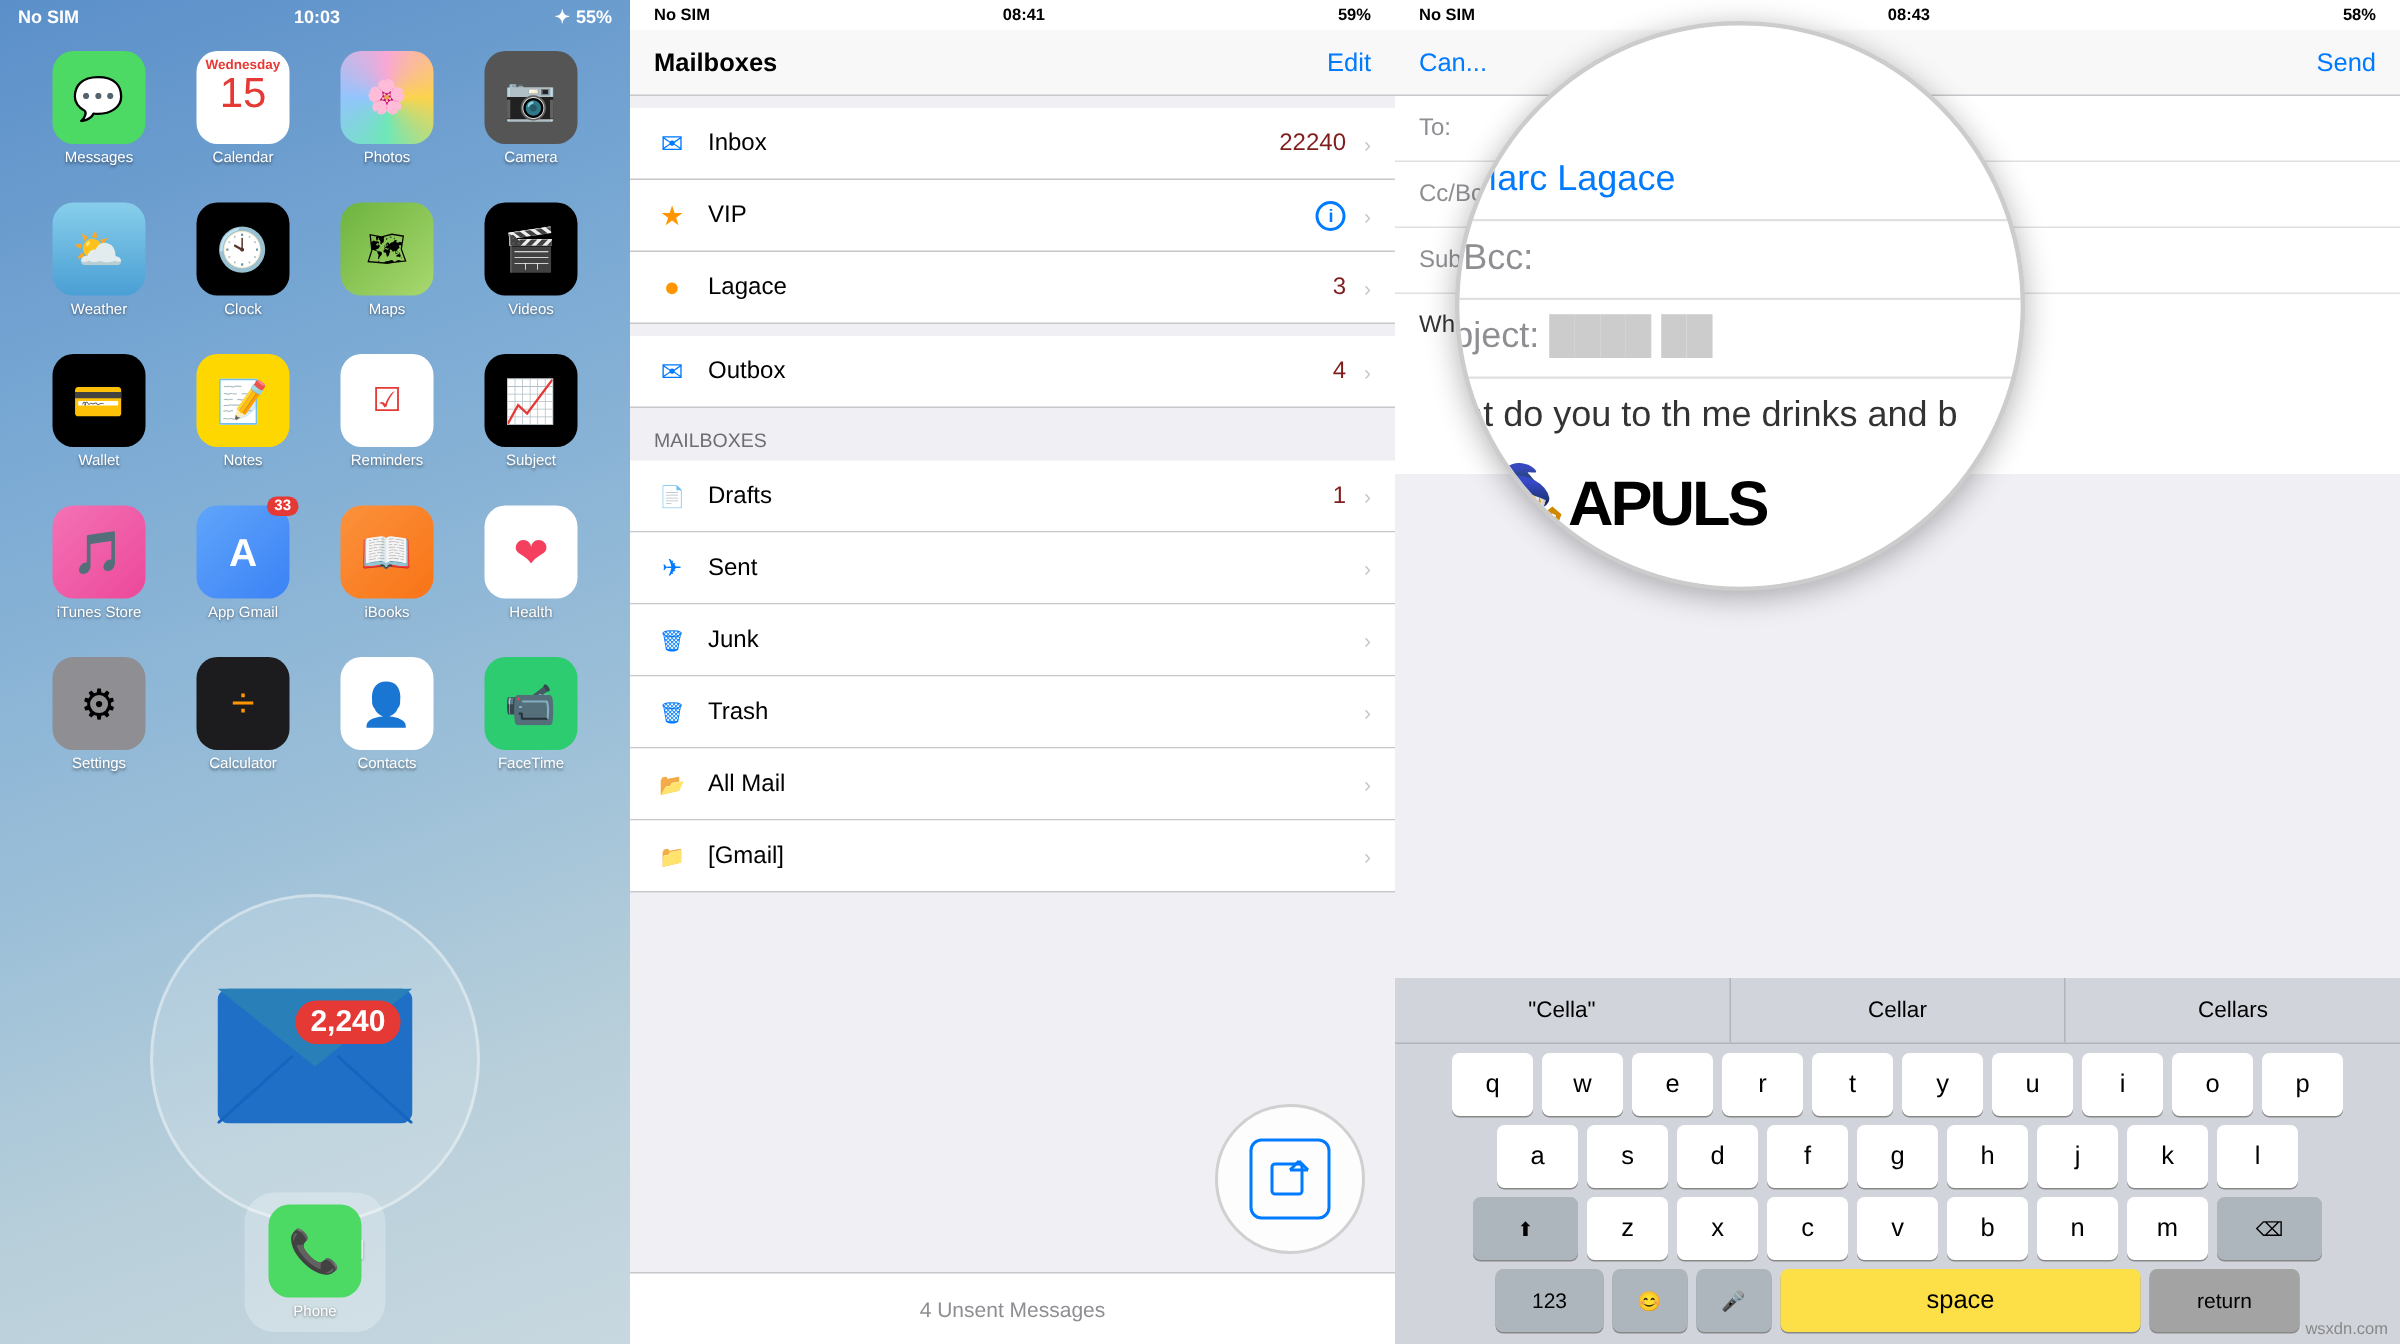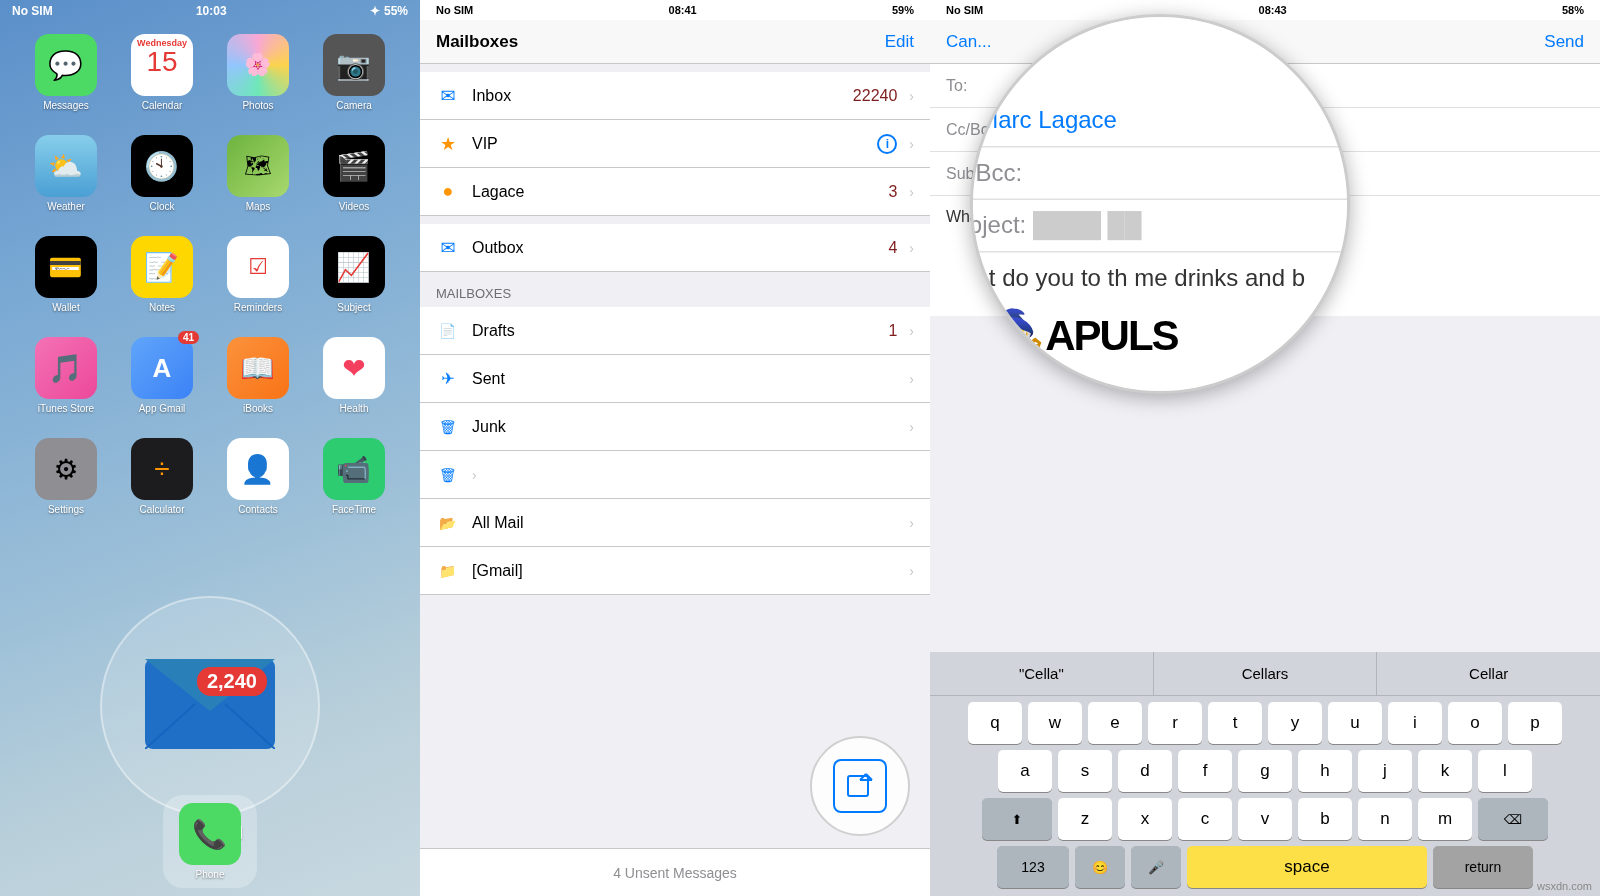--- a/index.html
+++ b/index.html
@@ -516,21 +516,21 @@
   <div class="app-grid">
     <div class="app-icon">
       <div class="app-icon-img itunes-bg">
         <span>🎵</span>
       </div>
       <span class="app-label">iTunes Store</span>
     </div>
     <div class="app-icon">
       <div class="app-icon-img appstore-bg" style="position:relative;">
         <span style="font-size:26px;color:#fff;font-weight:bold">A</span>
-        <span class="badge">41</span>
+        <span class="badge">33</span>
       </div>
       <span class="app-label">App Gmail</span>
     </div>
     <div class="app-icon">
       <div class="app-icon-img ibooks-bg">
         <span>📖</span>
       </div>
       <span class="app-label">iBooks</span>
     </div>
     <div class="app-icon">
@@ -660,20 +660,21 @@
   </div>
 
   <div class="mail-row">
     <span class="mail-row-icon" style="font-size:14px">🗑</span>
     <span class="mail-row-label">Junk</span>
     <span class="mail-row-chevron">›</span>
   </div>
 
   <div class="mail-row">
     <span class="mail-row-icon" style="font-size:14px">🗑</span>
+    <span class="mail-row-label">Trash</span>
     <span class="mail-row-chevron">›</span>
   </div>
 
   <div class="mail-row">
     <span class="mail-row-icon" style="font-size:14px">📂</span>
     <span class="mail-row-label">All Mail</span>
     <span class="mail-row-chevron">›</span>
   </div>
 
   <div class="mail-row">
@@ -769,22 +770,22 @@
         <div style="font-size:50px;line-height:1">🧙</div>
         <div style="font-size:42px;font-weight:900;color:#000;letter-spacing:-2px;">APULS</div>
       </div>
     </div>
   </div>
 
   <div class="keyboard" style="position:absolute;bottom:0;left:0;right:0;">
 
     <div class="keyboard-suggestions">
       <div class="keyboard-suggestion">"Cella"</div>
+      <div class="keyboard-suggestion">Cellar</div>
       <div class="keyboard-suggestion">Cellars</div>
-      <div class="keyboard-suggestion">Cellar</div>
     </div>
 
     <div class="keyboard-row">
       <div class="key">q</div>
       <div class="key">w</div>
       <div class="key">e</div>
       <div class="key">r</div>
       <div class="key">t</div>
       <div class="key">y</div>
       <div class="key">u</div>

